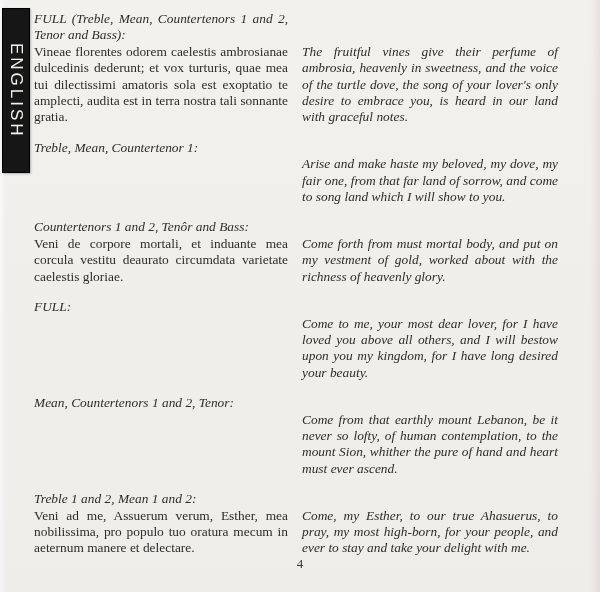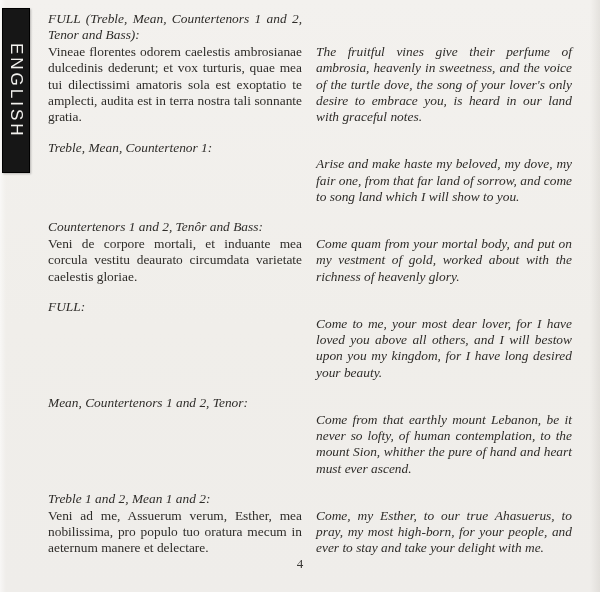--- a/index.html
+++ b/index.html
@@ -31,21 +31,21 @@
     align-items: center;
     justify-content: center;
     writing-mode: vertical-rl;
     font-family: "Liberation Sans", sans-serif;
     font-size: 17px;
     letter-spacing: 3px;
     font-weight: 400;
   }
   .content {
     position: absolute;
-    left: 48px;
+    left: 34px;
     top: 11px;
     width: 524px;
   }
   .section {
     display: grid;
     grid-template-columns: 254px 1fr;
     column-gap: 14px;
     margin-bottom: 14px;
   }
   .section p {
@@ -99,21 +99,21 @@
     </div>
 
     <div class="section">
       <p class="voices">Treble, Mean, Countertenor 1:</p>
       <p class="english">Arise and make haste my beloved, my dove, my fair one, from that far land of sorrow, and come to song land which I will show to you.</p>
     </div>
 
     <div class="section">
       <p class="voices">Countertenors 1 and 2, Tenôr and Bass:</p>
       <p class="latin">Veni de corpore mortali, et induante mea corcula vestitu deaurato circumdata varietate caelestis gloriae.</p>
-      <p class="english">Come quam from your mortal body, and put on my vestment of gold, worked about with the richness of heavenly glory.</p>
+      <p class="english">Come forth from must mortal body, and put on my vestment of gold, worked about with the richness of heavenly glory.</p>
     </div>
 
     <div class="section">
       <p class="voices">FULL:</p>
       <p class="english">Come to me, your most dear lover, for I have loved you above all others, and I will bestow upon you my kingdom, for I have long desired your beauty.</p>
     </div>
 
     <div class="section">
       <p class="voices">Mean, Countertenors 1 and 2, Tenor:</p>
       <p class="english">Come from that earthly mount Lebanon, be it never so lofty, of human contemplation, to the mount Sion, whither the pure of hand and heart must ever ascend.</p>

